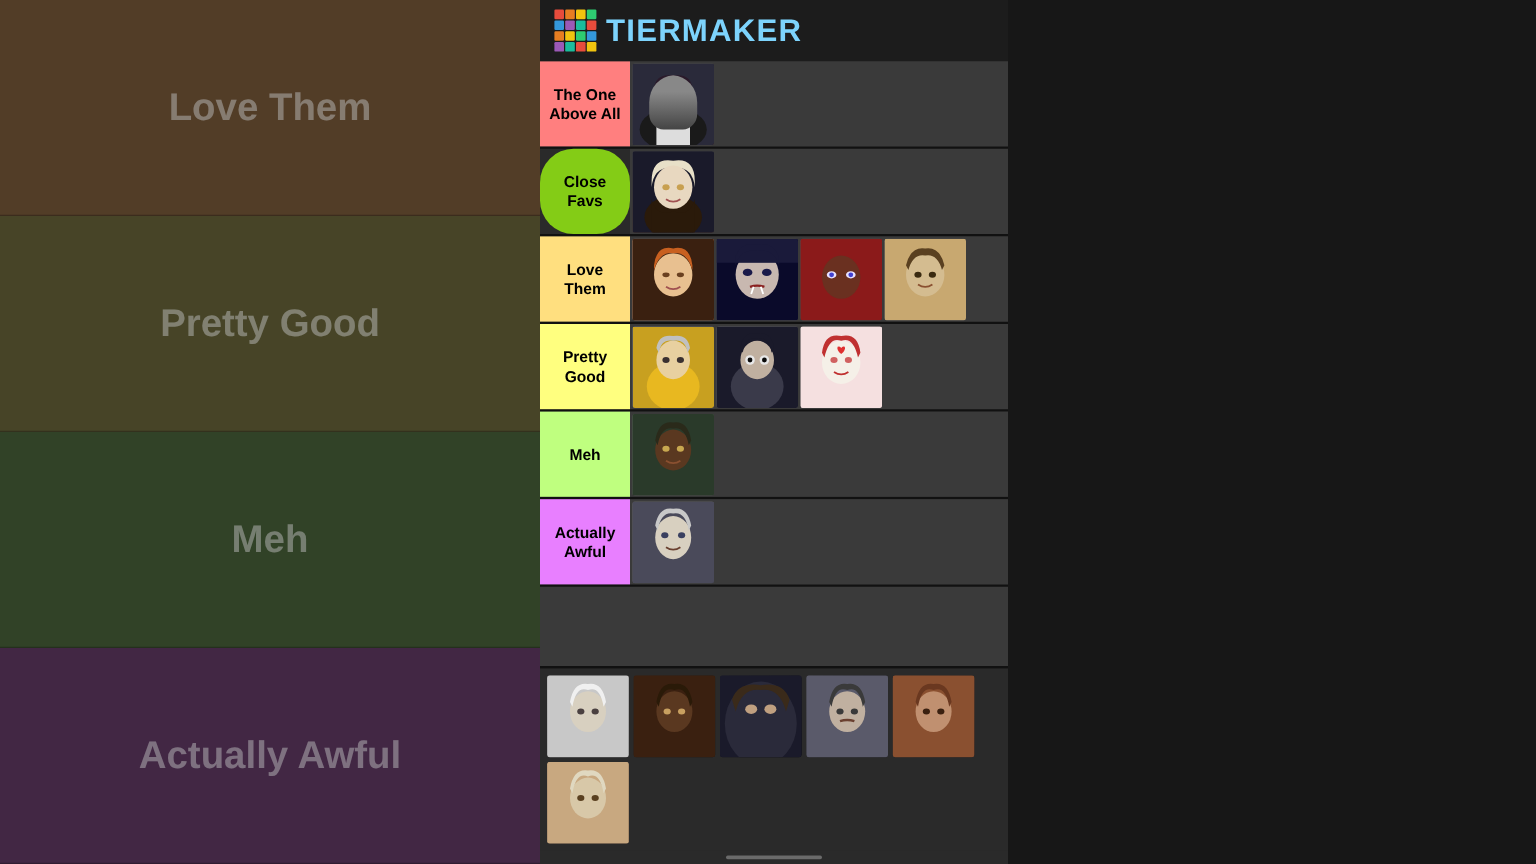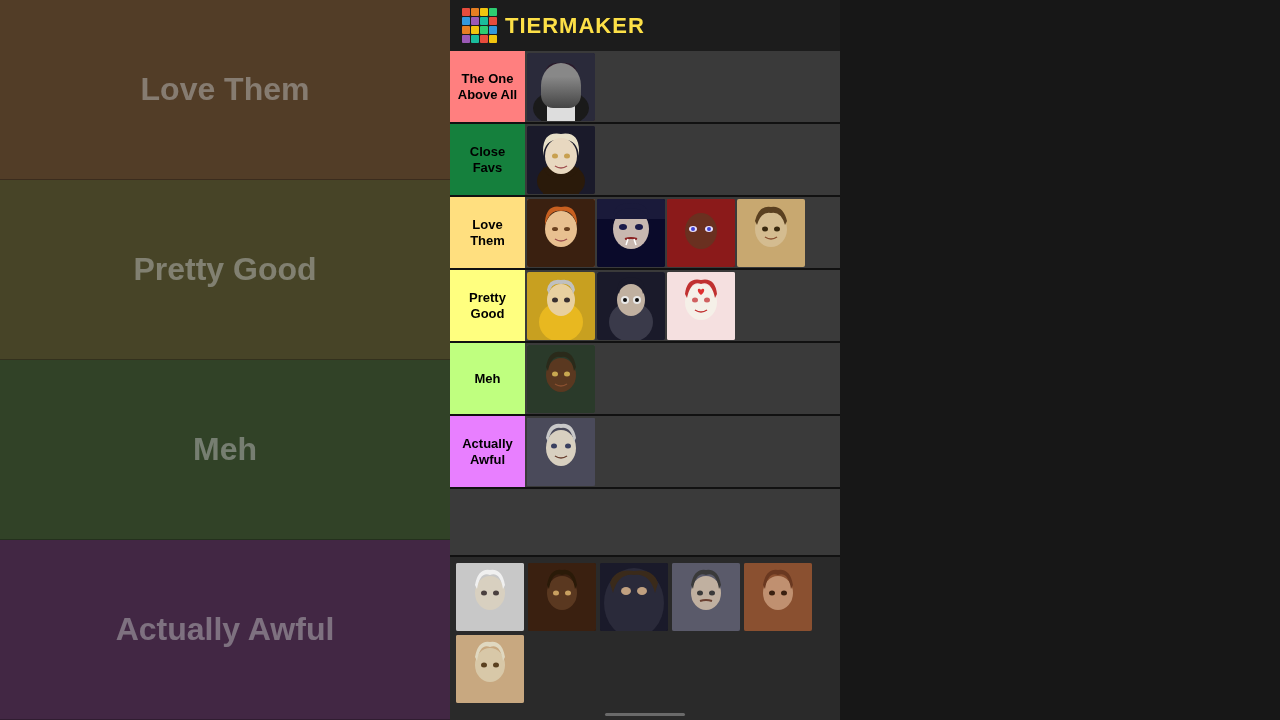--- a/index.html
+++ b/index.html
@@ -76,22 +76,22 @@
       grid-template-rows: repeat(4, 8px);
       gap: 1px;
     }
 
     .logo-cell {
       width: 8px; height: 8px;
       border-radius: 1px;
     }
 
     .logo-title {
-      color: #fde047;
-      font-size: 22px;
+      color: #7dd3fc;
+      font-size: 26px;
       font-weight: bold;
       letter-spacing: 1px;
       text-transform: uppercase;
     }
 
     
     .tier-list {
       flex: 1;
       display: flex;
       flex-direction: column;
@@ -146,21 +146,21 @@
       justify-content: center;
       font-size: 10px;
       color: rgba(255,255,255,0.6);
       text-align: center;
       position: relative;
       overflow: hidden;
     }
 
     
     .tier-s { background: #ff7f7f; }
-    .tier-a { background: #15803d; }
+    .tier-a { background: #84cc16; border-radius: 28px; }
     .tier-b { background: #ffdf7f; }
     .tier-c { background: #ffff7f; }
     .tier-d { background: #bfff7f; }
     .tier-e { background: #e87fff; }
     .tier-f { background: #8f7fff; }
 
     
     .unranked-pool {
       background: #2a2a2a;
       border-top: 2px solid #111;

